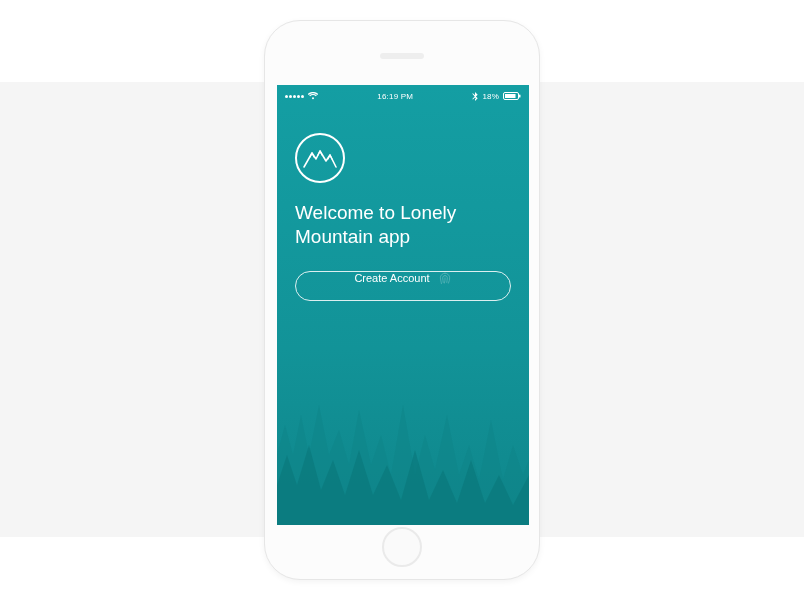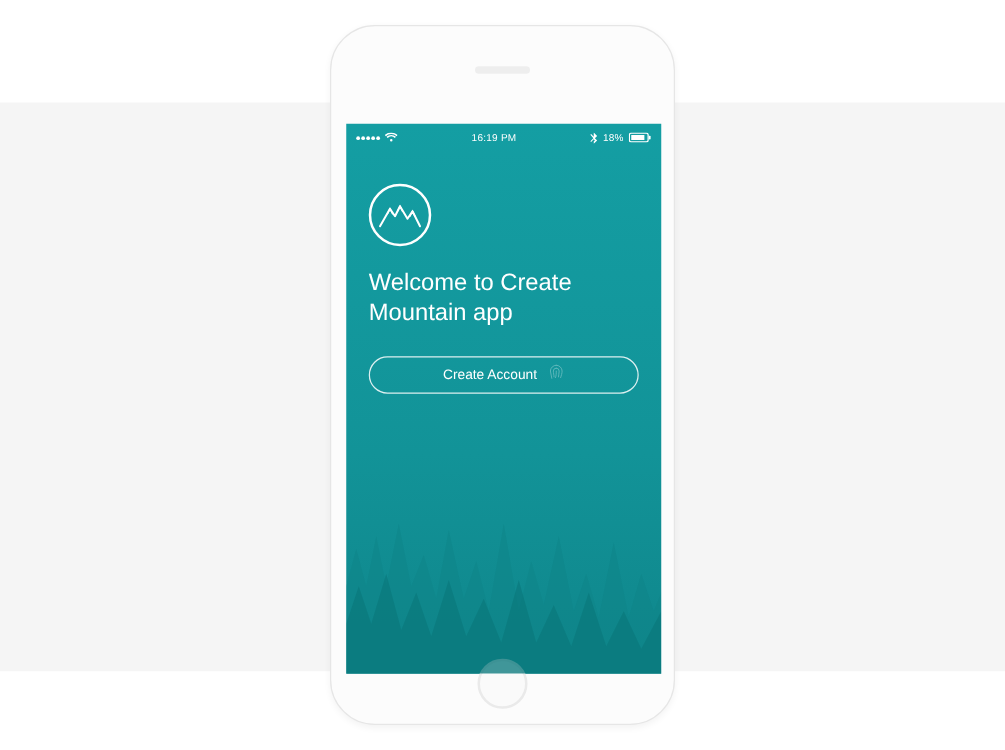--- a/index.html
+++ b/index.html
@@ -42,21 +42,21 @@
     transform: translateX(-50%);
     width: 40px;
     height: 40px;
     border: 2px solid #eaeaea;
     border-radius: 50%;
     background: #fafafa;
   }
   .screen {
     width: 252px;
     height: 440px;
-    margin: 18px auto;
+    margin: 4px auto;
     background: linear-gradient(to bottom, #149ea3 0%, #129398 60%, #0f868b 100%);
     position: relative;
     overflow: hidden;
     color: #fff;
   }
   .status-bar {
     height: 16px;
     display: flex;
     align-items: center;
     justify-content: space-between;
@@ -94,21 +94,20 @@
   .cta {
     width: 100%;
     height: 30px;
     border: 1px solid rgba(255,255,255,0.85);
     border-radius: 15px;
     background: transparent;
     color: #fff;
     font-size: 11px;
     cursor: pointer;
     display: flex;
-    align-items: center;
     justify-content: center;
     gap: 8px;
   }
   .cta .fp {
     opacity: .35;
   }
   .trees {
     position: absolute;
     left: 0; right: 0; bottom: 0;
     height: 190px;
@@ -161,21 +160,21 @@
     </div>
 
     <div class="content">
       <div class="logo">
         <svg width="36" height="22" viewBox="0 0 36 22">
           <path d="M2 20 L10 6 L14 12 L18 4 L24 14 L28 8 L34 20" fill="none" stroke="#fff" stroke-width="1.6" stroke-linejoin="round" stroke-linecap="round"></path>
           <path d="M8 10 L10 6 L12 10 M16 8 L18 4 L20 8 M26 12 L28 8 L30 12" fill="none" stroke="#fff" stroke-width="1.2" stroke-linecap="round"></path>
         </svg>
       </div>
 
-      <div class="welcome">Welcome to Create Mountain app</div>
+      <div class="welcome">Welcome to Lonely Mountain app</div>
 
       <button class="cta">
         <span>Create Account</span>
         <span class="fp">
           <svg width="14" height="14" viewBox="0 0 24 24">
               <path d="M12 2a8 8 0 00-8 8c0 4 2 7 2 10M12 2a8 8 0 018 8c0 3-1 6-2 9M12 6a4 4 0 00-4 4c0 3 1 5 1 8M12 6a4 4 0 014 4c0 3-1 6-1 8M12 10c0 4 0 6-1 9" fill="none" stroke="#fff" stroke-width="1.2" stroke-linecap="round"></path>
             </svg>
         </span>
       </button>
     </div>

